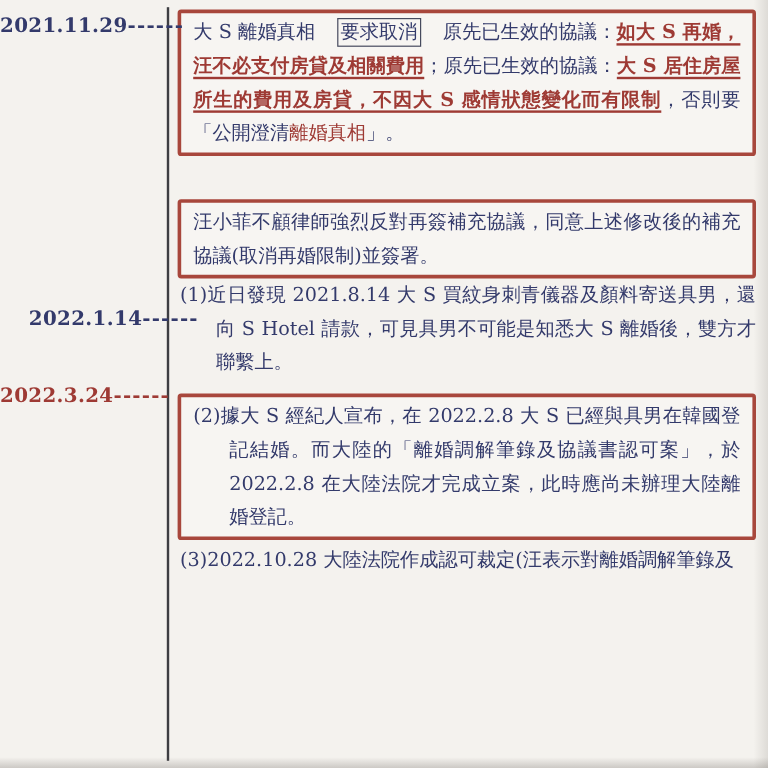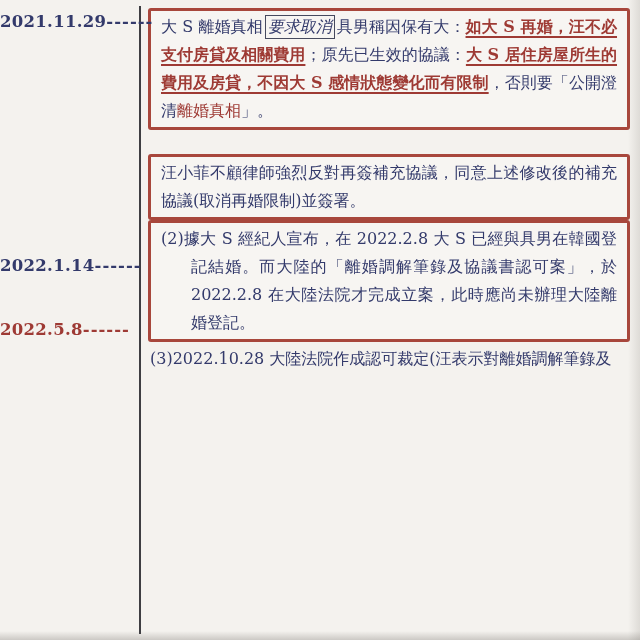--- a/index.html
+++ b/index.html
@@ -21,52 +21,52 @@
     position:absolute;left:139px;top:6px;width:2px;height:628px;
     background:var(--timeline-line);z-index:1;
   }
   .date-group{
     position:absolute;left:0;width:164px;
     white-space:nowrap;
     font-size:16.5px;font-weight:600;letter-spacing:.3px;
     z-index:3;
   }
   .dg1{top:12px;}
-  .dg2{top:256px;}
+  .dg2{top:256px;padding-left:24px;}
   .dg3{top:320px;}
   .navy{color:var(--text-navy);}
   .red{color:var(--emphasis-red);}
   .dashes{letter-spacing:1px;}
   .content{
     position:absolute;left:148px;top:0;width:482px;
     font-size:16px;line-height:28px;font-weight:500;
     color:var(--text-navy);
     text-align:justify;
     z-index:2;
   }
   .rbox{
     border:3px solid var(--box-border);
     border-radius:3px;
     padding:2px 10px;
     background:rgba(255,255,255,0.25);
     box-sizing:border-box;
   }
   .box1{margin-top:8px;}
   .note{margin:14px 0 0 2px;}
-  .box2{margin-top:24px;}
+  .box2{margin-top:36px;}
   .news-red{color:var(--emphasis-red);font-weight:600;margin:8px 0 0 8px;}
   .explain-label{margin:2px 0 0 8px;}
   .hang{padding-left:30px;text-indent:-30px;}
   .item{margin:0 0 0 2px;}
-  .box3{margin-top:0;}
+  .box3{margin-top:12px;}
   .item3{margin:3px 0 0 2px;white-space:nowrap;overflow:hidden;}
   .frame{
     border:1.5px solid #464a5e;
-    padding:0 2px;margin:0 2px;
-    display:inline-block;line-height:22px;font-style:italic;
+    padding:0 2px;margin:0 18px;
+    display:inline-block;line-height:22px;
   }
   .u-red{
     color:var(--emphasis-red);font-weight:700;
     text-decoration:underline;
     text-decoration-thickness:1.5px;
     text-underline-offset:4px;
   }
   .em-red{color:var(--emphasis-red);font-weight:400;}
   .shadow-right{
     position:absolute;right:0;top:0;width:12px;height:100%;z-index:4;
@@ -84,34 +84,35 @@
 
   <div class="vline"></div>
 
   <div class="date-group dg1 navy">
     <span>2021.11.29</span><span class="dashes">------</span>
   </div>
   <div class="date-group dg2 navy">
     <span>2022.1.14</span><span class="dashes">------</span>
   </div>
   <div class="date-group dg3 red">
-    <span>2022.5.8</span><span class="dashes">------</span>
+    <span>2022.3.24</span><span class="dashes">------</span>
   </div>
 
   <div class="content">
 
     <div class="rbox box1">
-      <span>大 S 離婚真相</span><span class="frame">要求取消</span><span>具男稱因保有大：</span><span class="u-red">如大 S 再婚，汪不必支付房貸及相關費用</span><span>；原先已生效的協議：</span><span class="u-red">大 S 居住房屋所生的費用及房貸，不因大 S 感情狀態變化而有限制</span><span>，否則要「公開澄清</span><span class="em-red">離婚真相</span><span>」。</span>
+      <span>大 S 離婚真相</span><span class="frame">要求取消</span><span>原先已生效的協議：</span><span class="u-red">如大 S 再婚，汪不必支付房貸及相關費用</span><span>；原先已生效的協議：</span><span class="u-red">大 S 居住房屋所生的費用及房貸，不因大 S 感情狀態變化而有限制</span><span>，否則要「公開澄清</span><span class="em-red">離婚真相</span><span>」。</span>
     </div>
 
 
     <div class="rbox box2">汪小菲不顧律師強烈反對再簽補充協議，同意上述修改後的補充協議(取消再婚限制)並簽署。</div>
 
 
 
+    <div class="item hang">(1)近日發現 2021.8.14 大 S 買紋身刺青儀器及顏料寄送具男，還向 S Hotel 請款，可見具男不可能是知悉大 S 離婚後，雙方才聯繫上。</div>
 
     <div class="rbox box3">
       <div class="hang">(2)據大 S 經紀人宣布，在 2022.2.8 大 S 已經與具男在韓國登記結婚。而大陸的「離婚調解筆錄及協議書認可案」，於 2022.2.8 在大陸法院才完成立案，此時應尚未辦理大陸離婚登記。</div>
     </div>
 
     <div class="item3 hang">(3)2022.10.28 大陸法院作成認可裁定(汪表示對離婚調解筆錄及</div>
 
   </div>
 
   <div class="shadow-right"></div>

